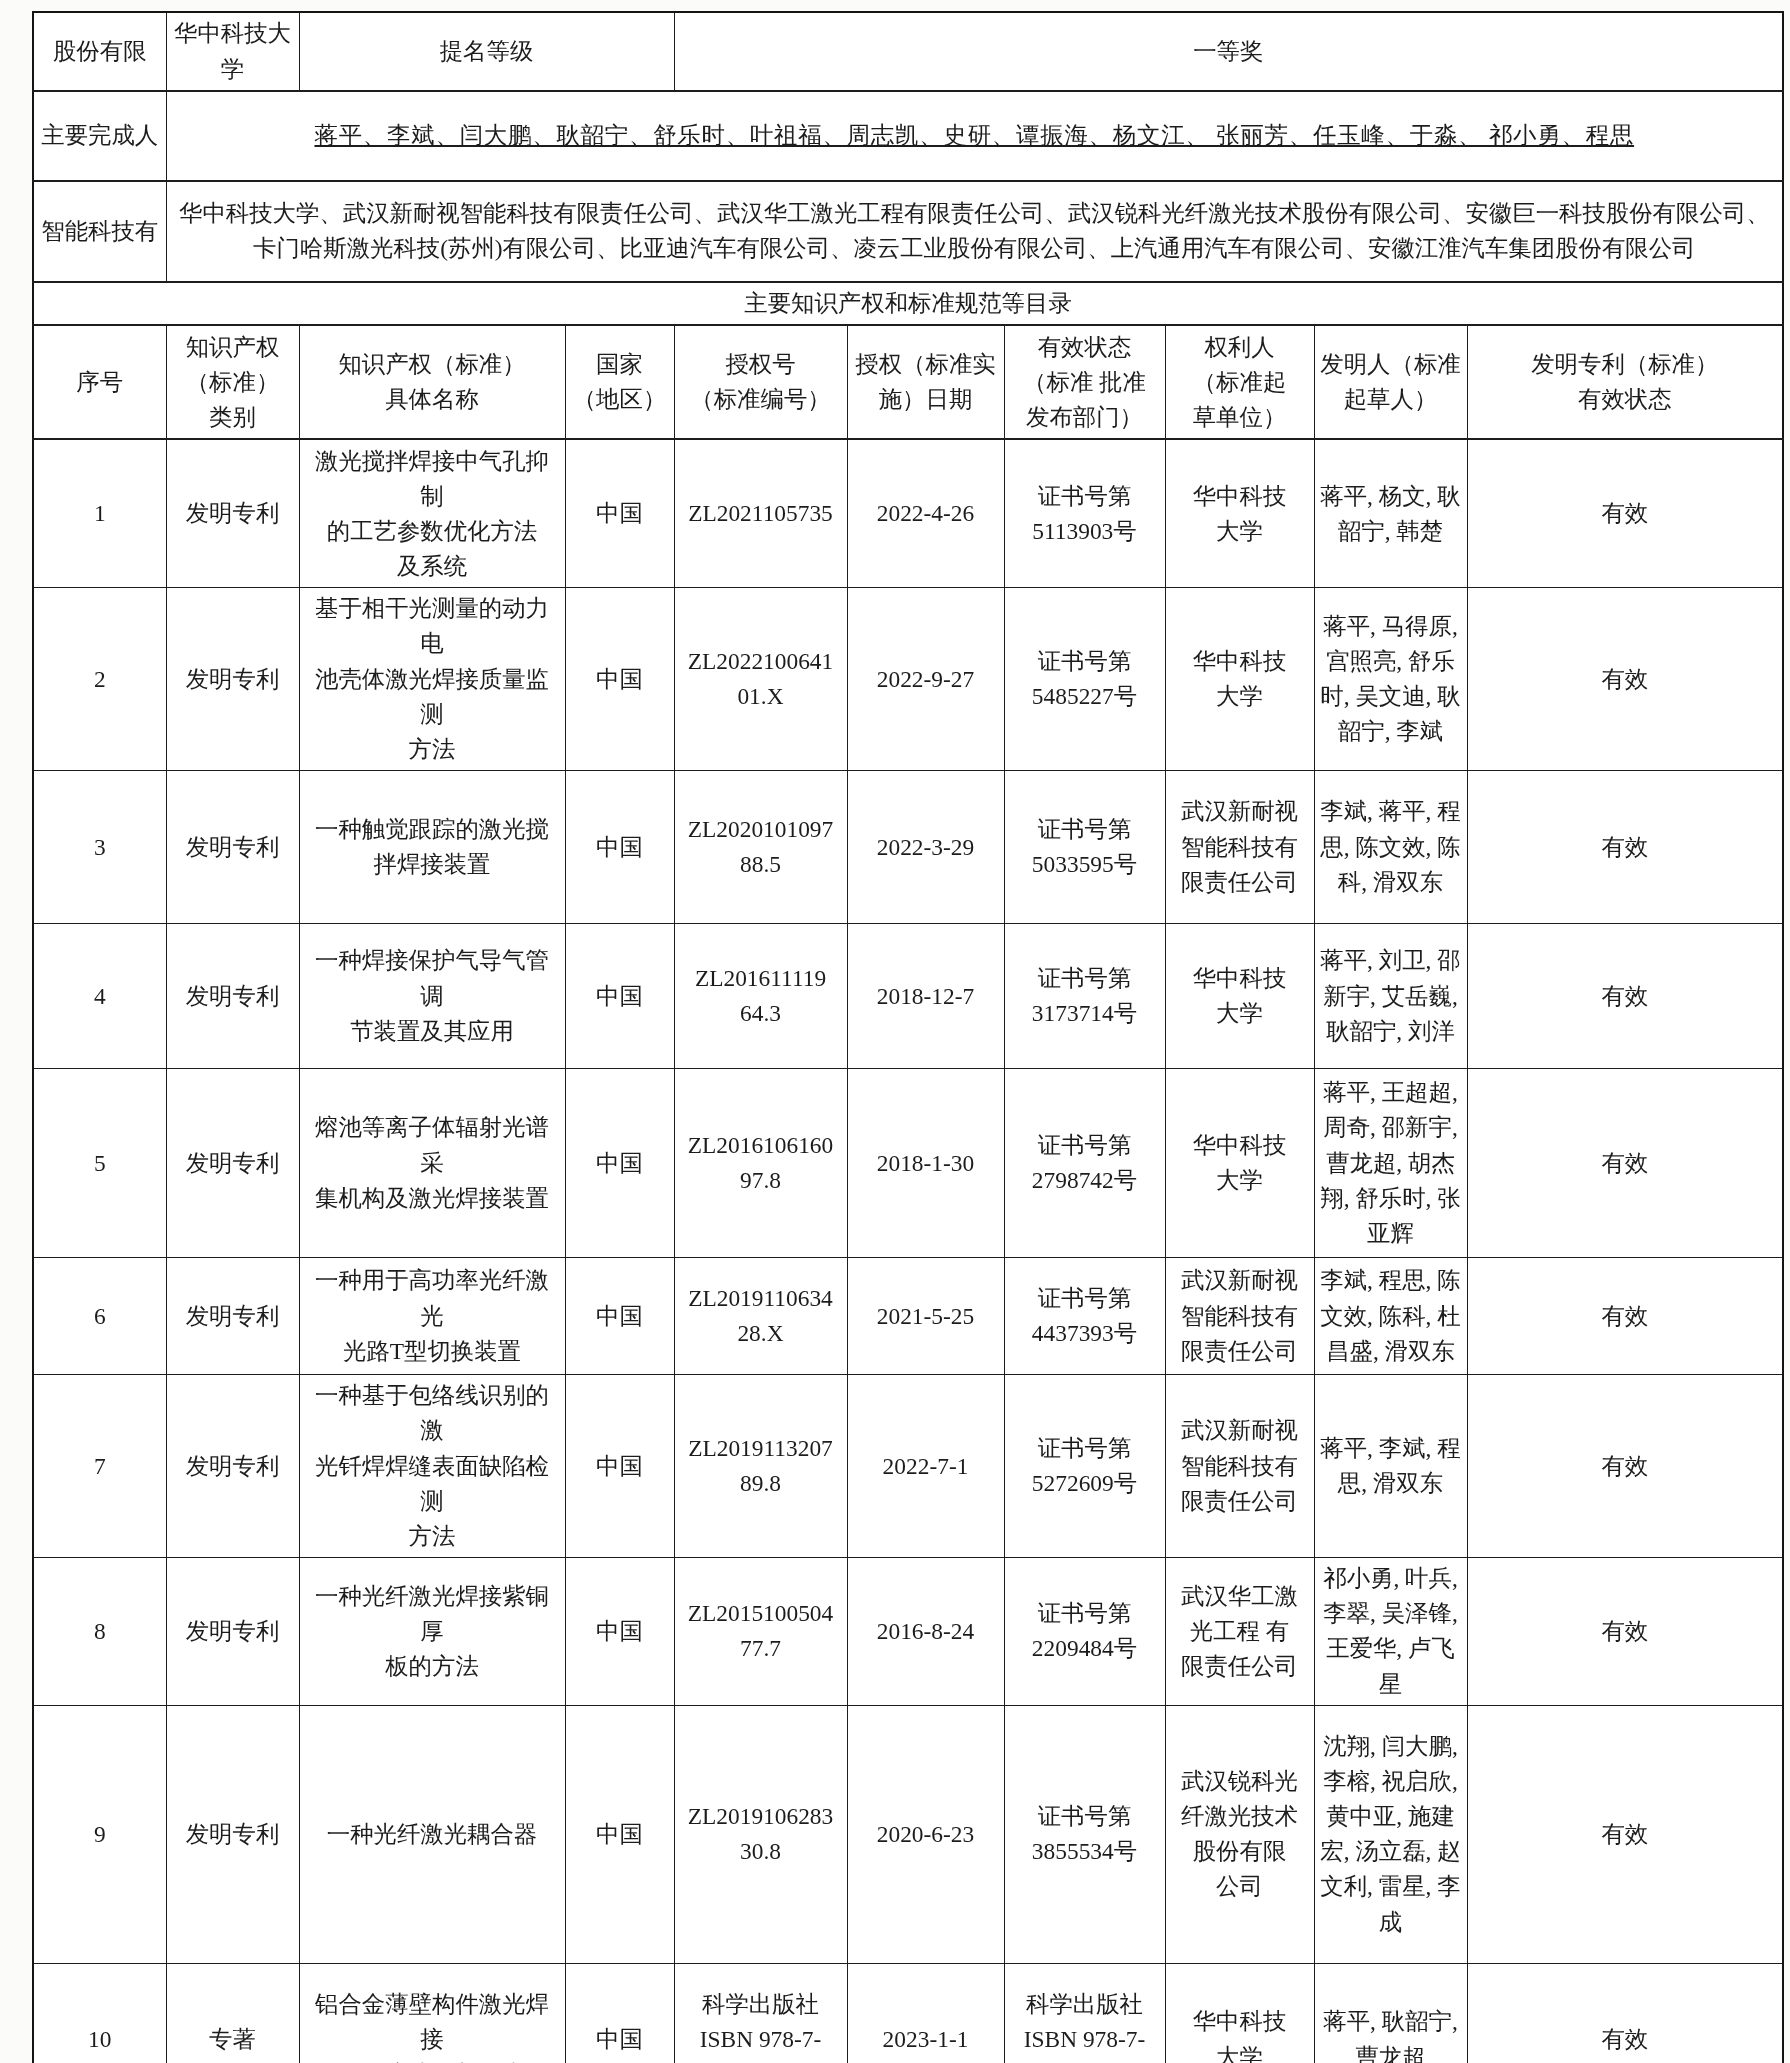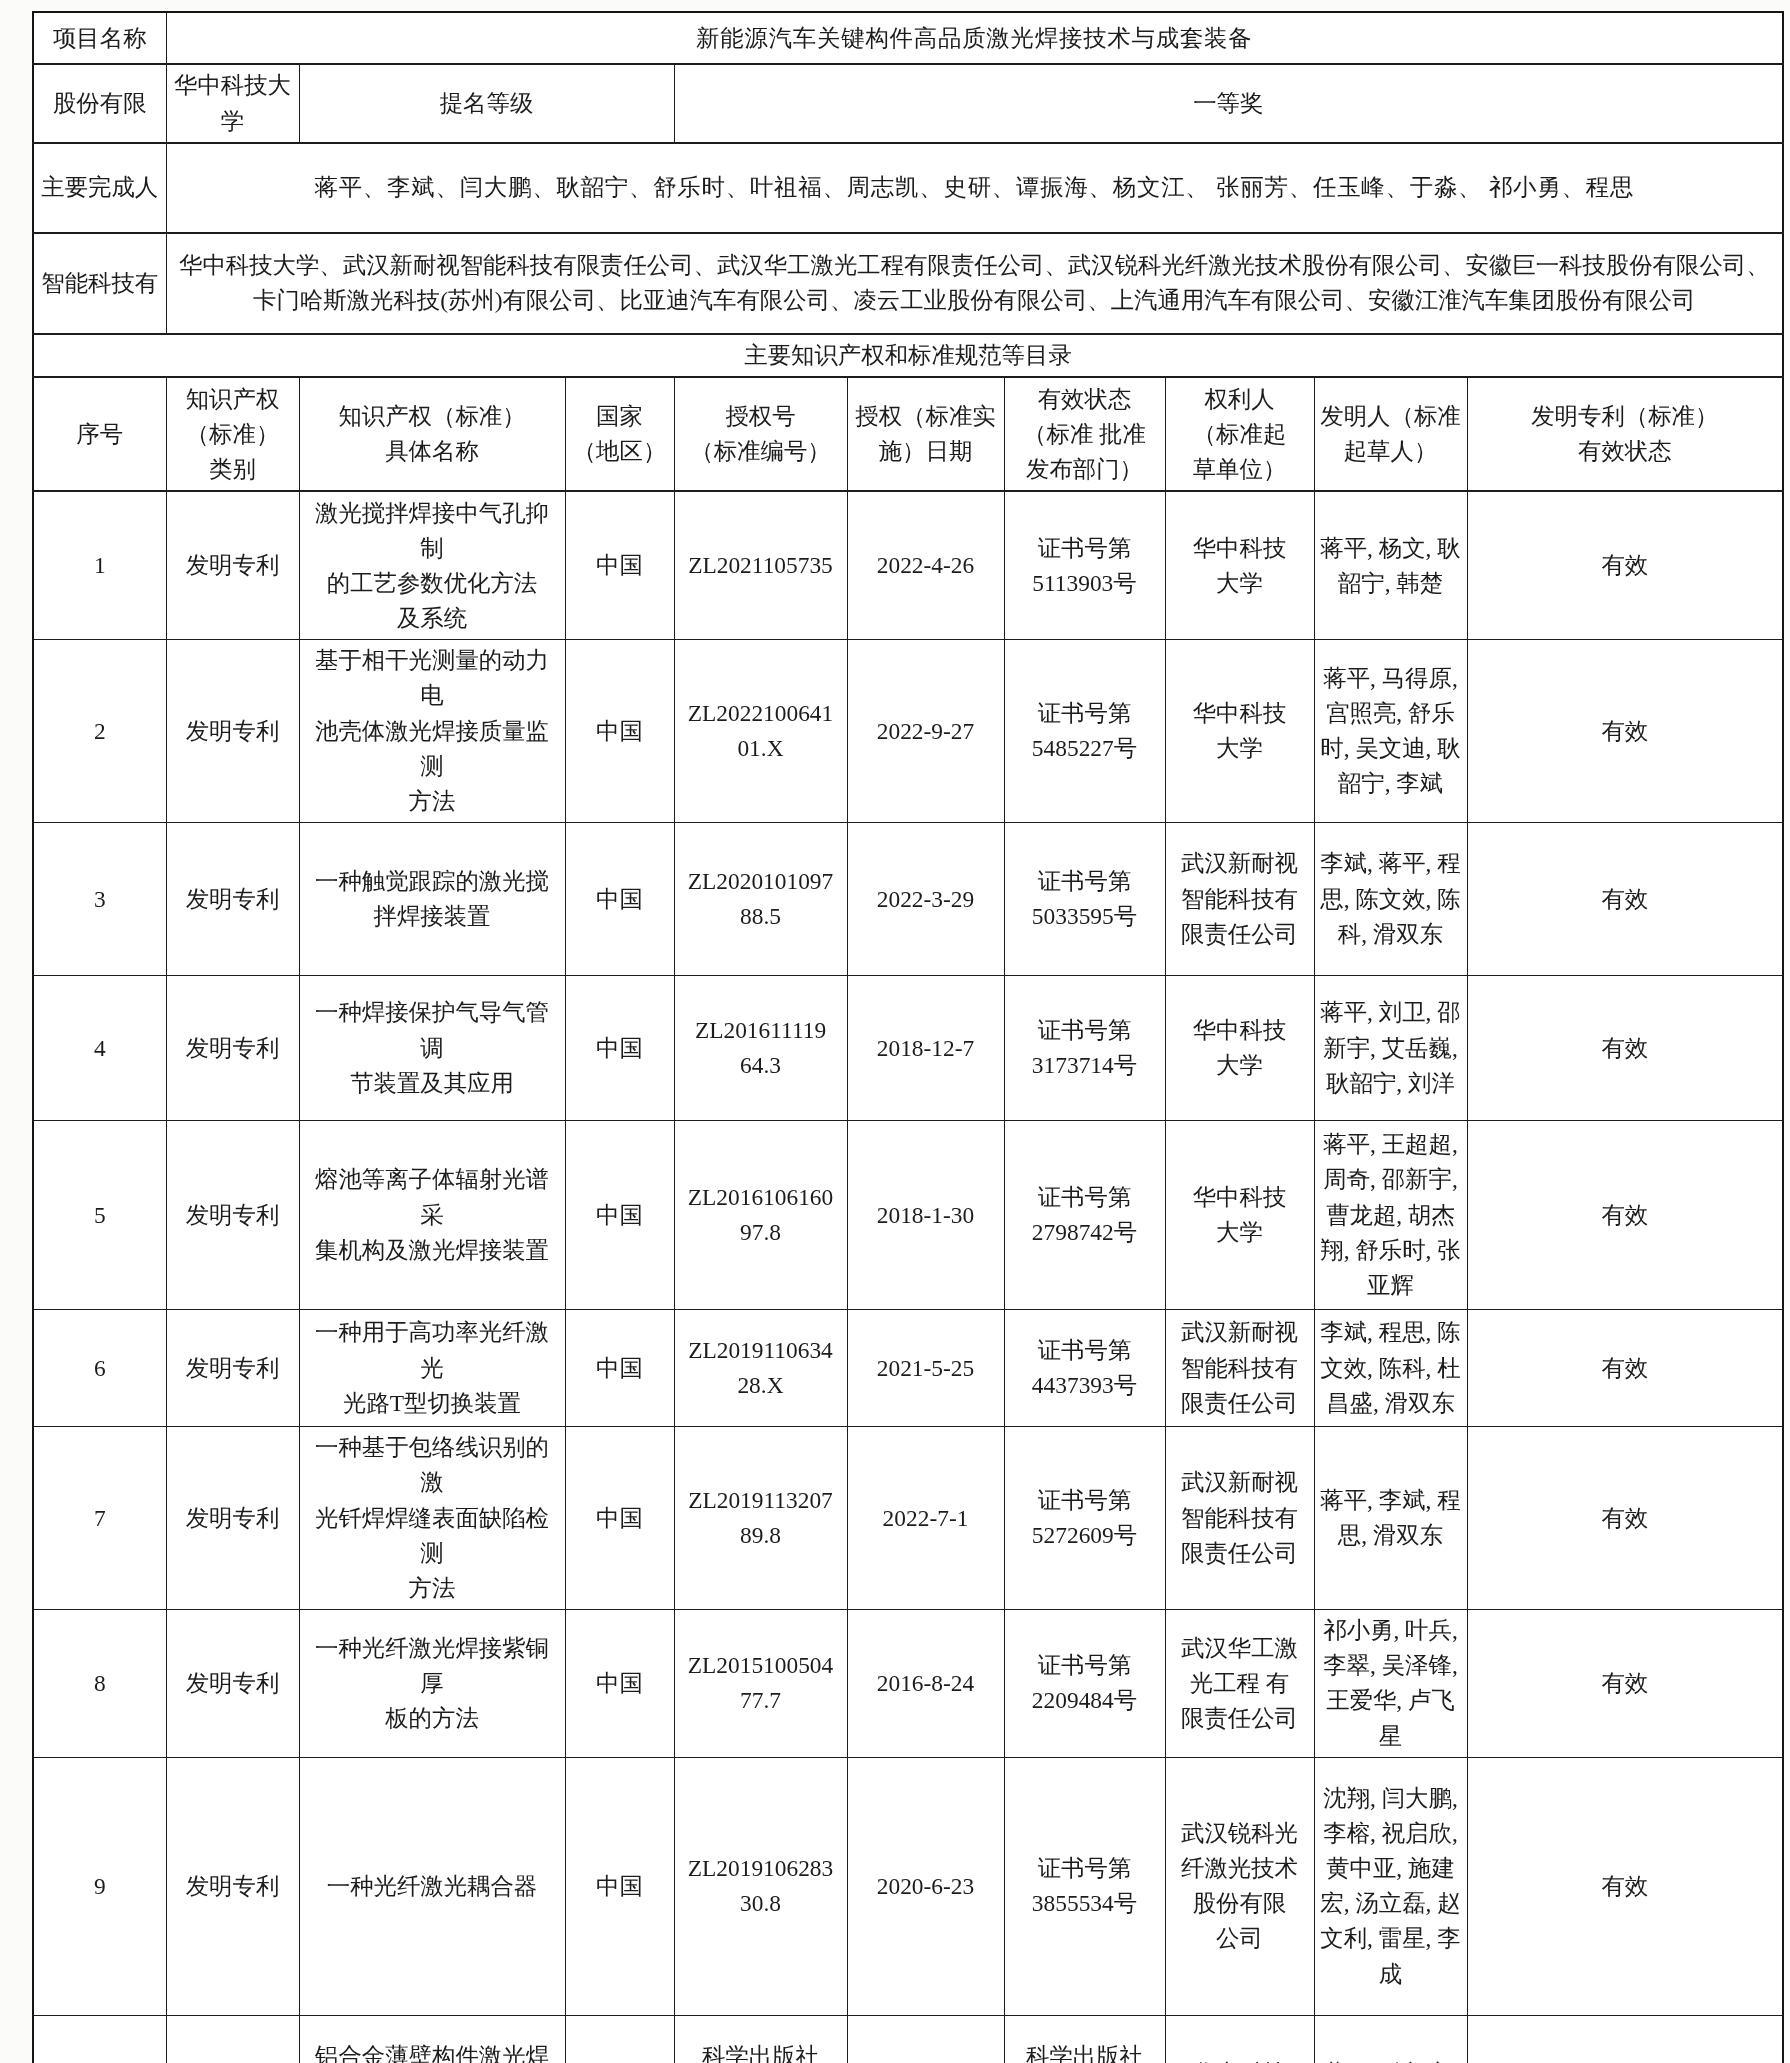--- a/index.html
+++ b/index.html
@@ -33,21 +33,21 @@
   }
   table.doc{border:2.4px solid #141414;}
   tr.thick-bottom td,tr.thick-bottom th{border-bottom-width:2.4px;}
   .label-cell{font-size:24px;}
   .title-cell{font-size:25px;letter-spacing:0.8px;}
   .units-cell{
     text-align:justify;
     text-align-last:center;
     padding:4.8px 11.3px;
   }
-  .names-cell{letter-spacing:0.8px;}
+  .names-cell{letter-spacing:0.8px;text-decoration:underline;}
   .section-cell{font-size:24px;border-radius:13px;}
   th.hdr{font-size:22.6px;line-height:1.55;}
   td.cell{font-size:22.6px;}
 </style>
 </head>
 <body>
 
 <div class="scan-wrap">
   <table class="doc">
     <colgroup>
@@ -57,24 +57,20 @@
       <col style="width:109px">
         <col style="width:173px">
         <col style="width:157px">
       <col style="width:161px">
         <col style="width:149px">
         <col style="width:153px">
       <col style="width:316px">
     </colgroup>
 
     <tbody>
-        <tr class="thick-bottom" style="height:52px">
-      <td class="label-cell">项目名称</td>
-      <td colspan="9" class="title-cell">新能源汽车关键构件高品质激光焊接技术与成套装备</td>
-    </tr>
 
     <tr class="thick-bottom" style="height:73px">
       <td class="label-cell">股份有限</td>
       <td>华中科技大学</td>
       <td colspan="2" class="label-cell">提名等级</td>
       <td colspan="6">一等奖</td>
     </tr>
 
     <tr class="thick-bottom" style="height:90px">
       <td class="label-cell">主要完成人</td>

